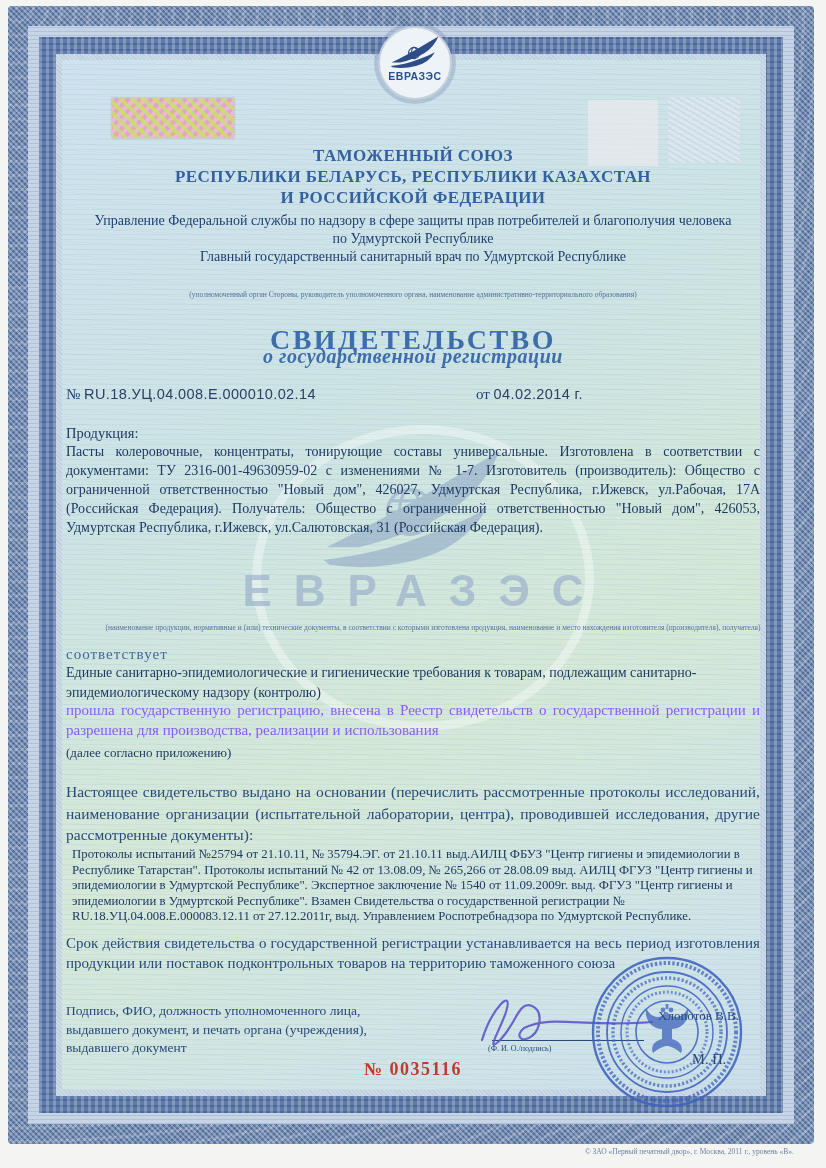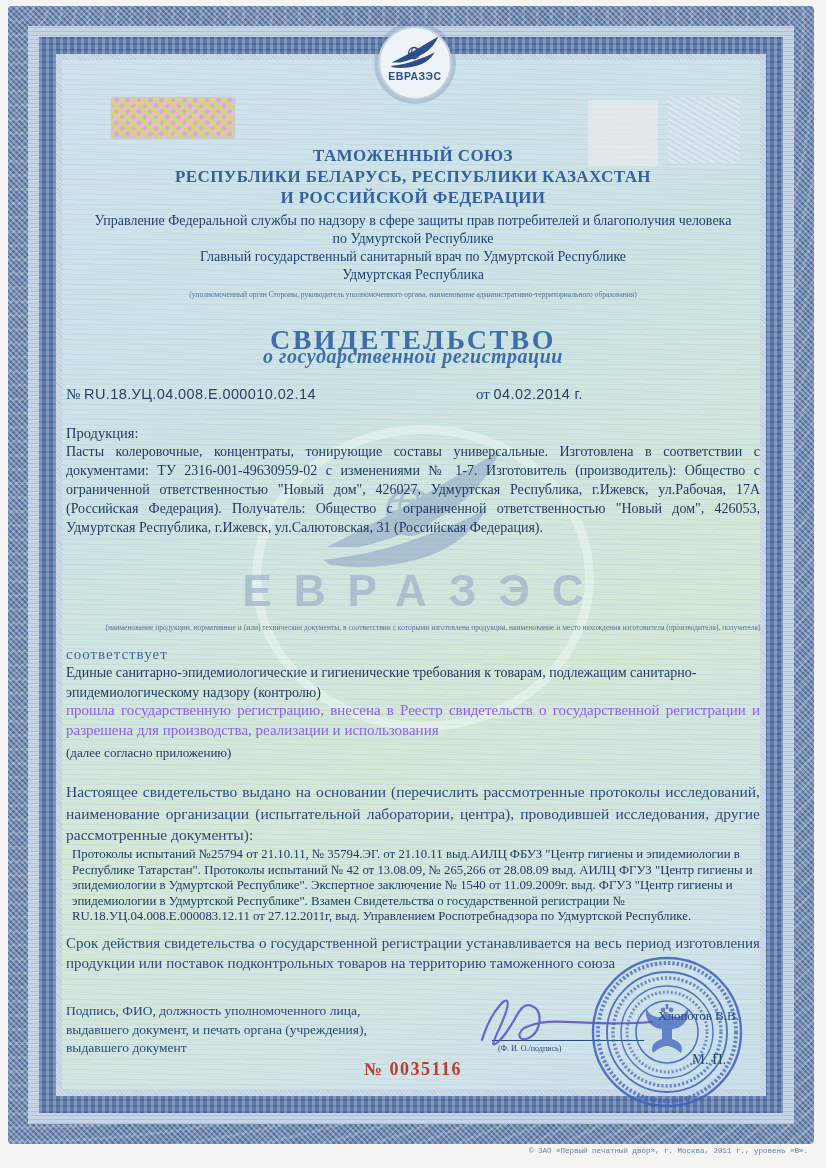--- a/index.html
+++ b/index.html
@@ -84,27 +84,27 @@
   .signblock{top:1002px;width:336px;font-size:13.5px;line-height:18.5px;color:#28497b;}
   
   .wm-ring{top:425px;left:252px;width:324px;height:288px;border-radius:50%;
     border:9px solid rgba(255,255,255,.38);z-index:1;}
   .watermark{top:448px;left:288px;width:250px;z-index:1;text-align:center;opacity:.55;}
   .watermark svg{width:220px;height:128px;}
   .wm-text{top:566px;font-family:"Liberation Sans",sans-serif;font-weight:bold;font-size:44px;
     letter-spacing:22px;color:rgba(148,170,200,.62);z-index:1;text-indent:22px;}
   
   .sigline{top:1040px;left:492px;width:152px;border-bottom:1px solid #2a4a7c;height:0;z-index:2;}
-  .sigcaption{top:1044px;left:498px;font-size:8px;color:#2a4a7c;z-index:2;}
+  .sigcaption{top:1044px;left:488px;font-size:8px;color:#2a4a7c;z-index:2;}
   .signame{top:1008px;left:658px;font-size:13px;color:#28497b;z-index:4;}
   .mp{top:1051px;left:692px;font-size:14.5px;color:#28497b;z-index:4;}
   .signature-svg{top:978px;left:462px;width:200px;height:84px;z-index:3;}
   .stamp{top:952px;left:587px;width:160px;height:160px;z-index:3;opacity:.88;}
   .serial{top:1059px;font-size:18px;font-weight:bold;color:#bf3a30;letter-spacing:1.5px;z-index:2;}
-  .imprint{top:1147px;right:18px;font-size:7.5px;color:#6d82a3;font-family:Liberation Mono, monospace;z-index:2;}
+  .imprint{top:1147px;right:32px;font-size:7.5px;color:#6d82a3;font-family:Liberation Serif, serif;z-index:2;}
 </style>
 </head>
 <body>
 
 <div class="page">
 
   <div class="frame">
     <div class="band2">
       <div class="band3">
         <div class="band4">
@@ -151,21 +151,20 @@
   <div class="abs wm-rect1"></div>
   <div class="abs wm-rect2"></div>
 
   <div class="abs centered hdr hdr1">ТАМОЖЕННЫЙ СОЮЗ</div>
   <div class="abs centered hdr hdr2">РЕСПУБЛИКИ БЕЛАРУСЬ, РЕСПУБЛИКИ КАЗАХСТАН</div>
   <div class="abs centered hdr hdr3">И РОССИЙСКОЙ ФЕДЕРАЦИИ</div>
 
   <div class="abs centered auth auth1">Управление Федеральной службы по надзору в сфере защиты прав потребителей и благополучия человека</div>
   <div class="abs centered auth auth2">по Удмуртской Республике</div>
   <div class="abs centered auth auth3">Главный государственный санитарный врач по Удмуртской Республике</div>
-  <div class="abs centered auth auth4">Удмуртская Республика</div>
 
   <div class="abs centered tiny-caption cap1">(уполномоченный орган Стороны, руководитель уполномоченного органа, наименование административно-территориального образования)</div>
 
   <div class="abs centered title">СВИДЕТЕЛЬСТВО</div>
   <div class="abs centered subtitle">о государственной регистрации</div>
 
   <div class="abs numrow">
     <span class="num-label">№</span>
     <span class="mono-val">RU.18.УЦ.04.008.Е.000010.02.14</span>
     <span class="date-part">

